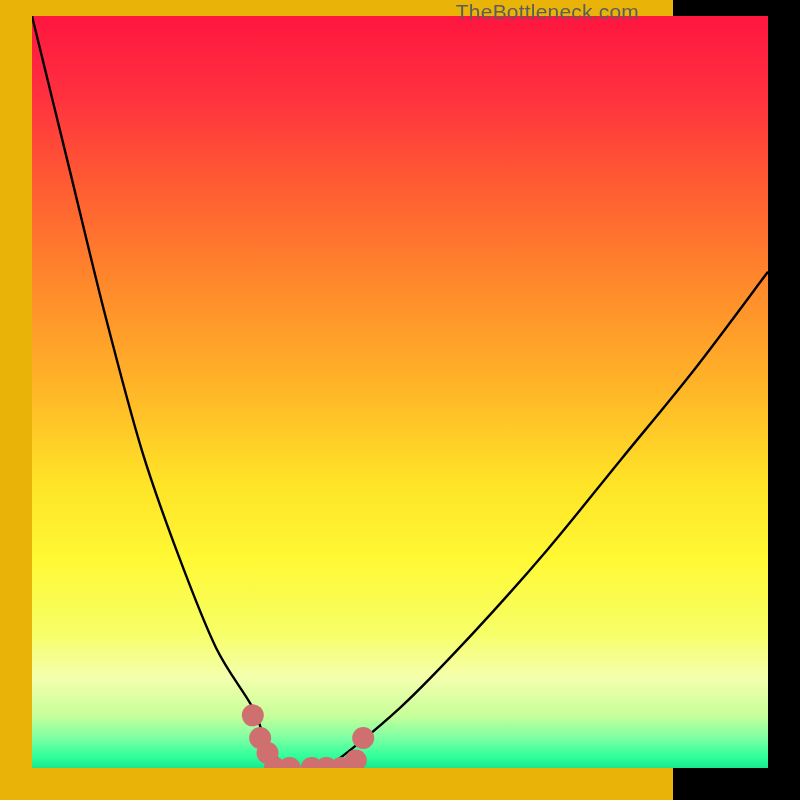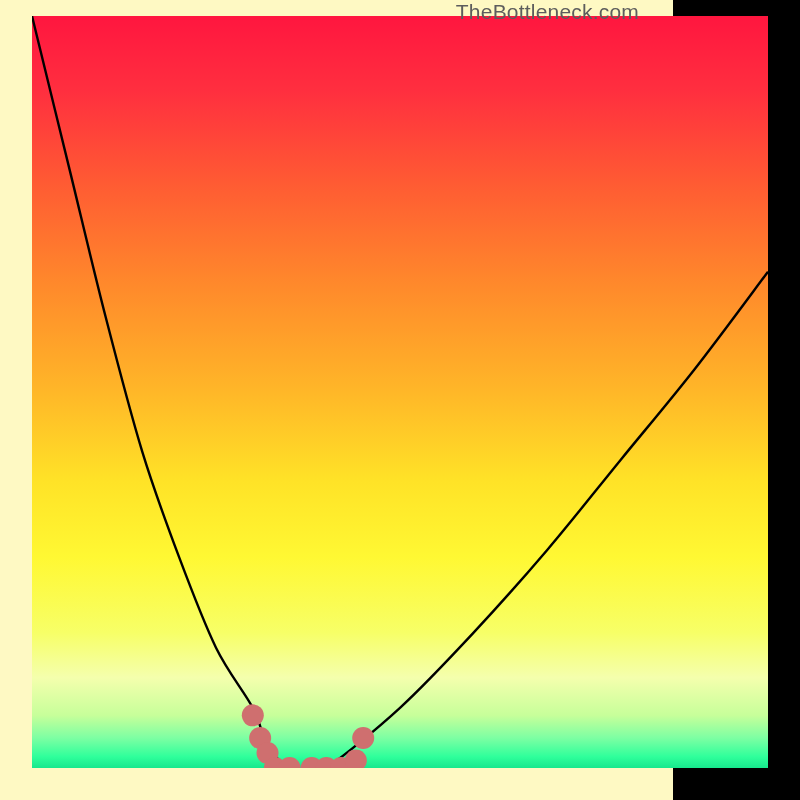--- a/index.html
+++ b/index.html
@@ -8,21 +8,21 @@
     width: 800px;
     height: 800px;
     background: #000;
     overflow: hidden;
     font-family: Arial, Helvetica, sans-serif;
   }
   .stage {
     position: relative;
     width: 673px;
     height: 800px;
-    background: #fef9c3;
+    background: #eab308;
   }
   .plot-area {
     position: absolute;
     left: 32px;
     top: 16px;
     width: 736px;
     height: 752px;
     overflow: hidden;
   }
   .gradient {

